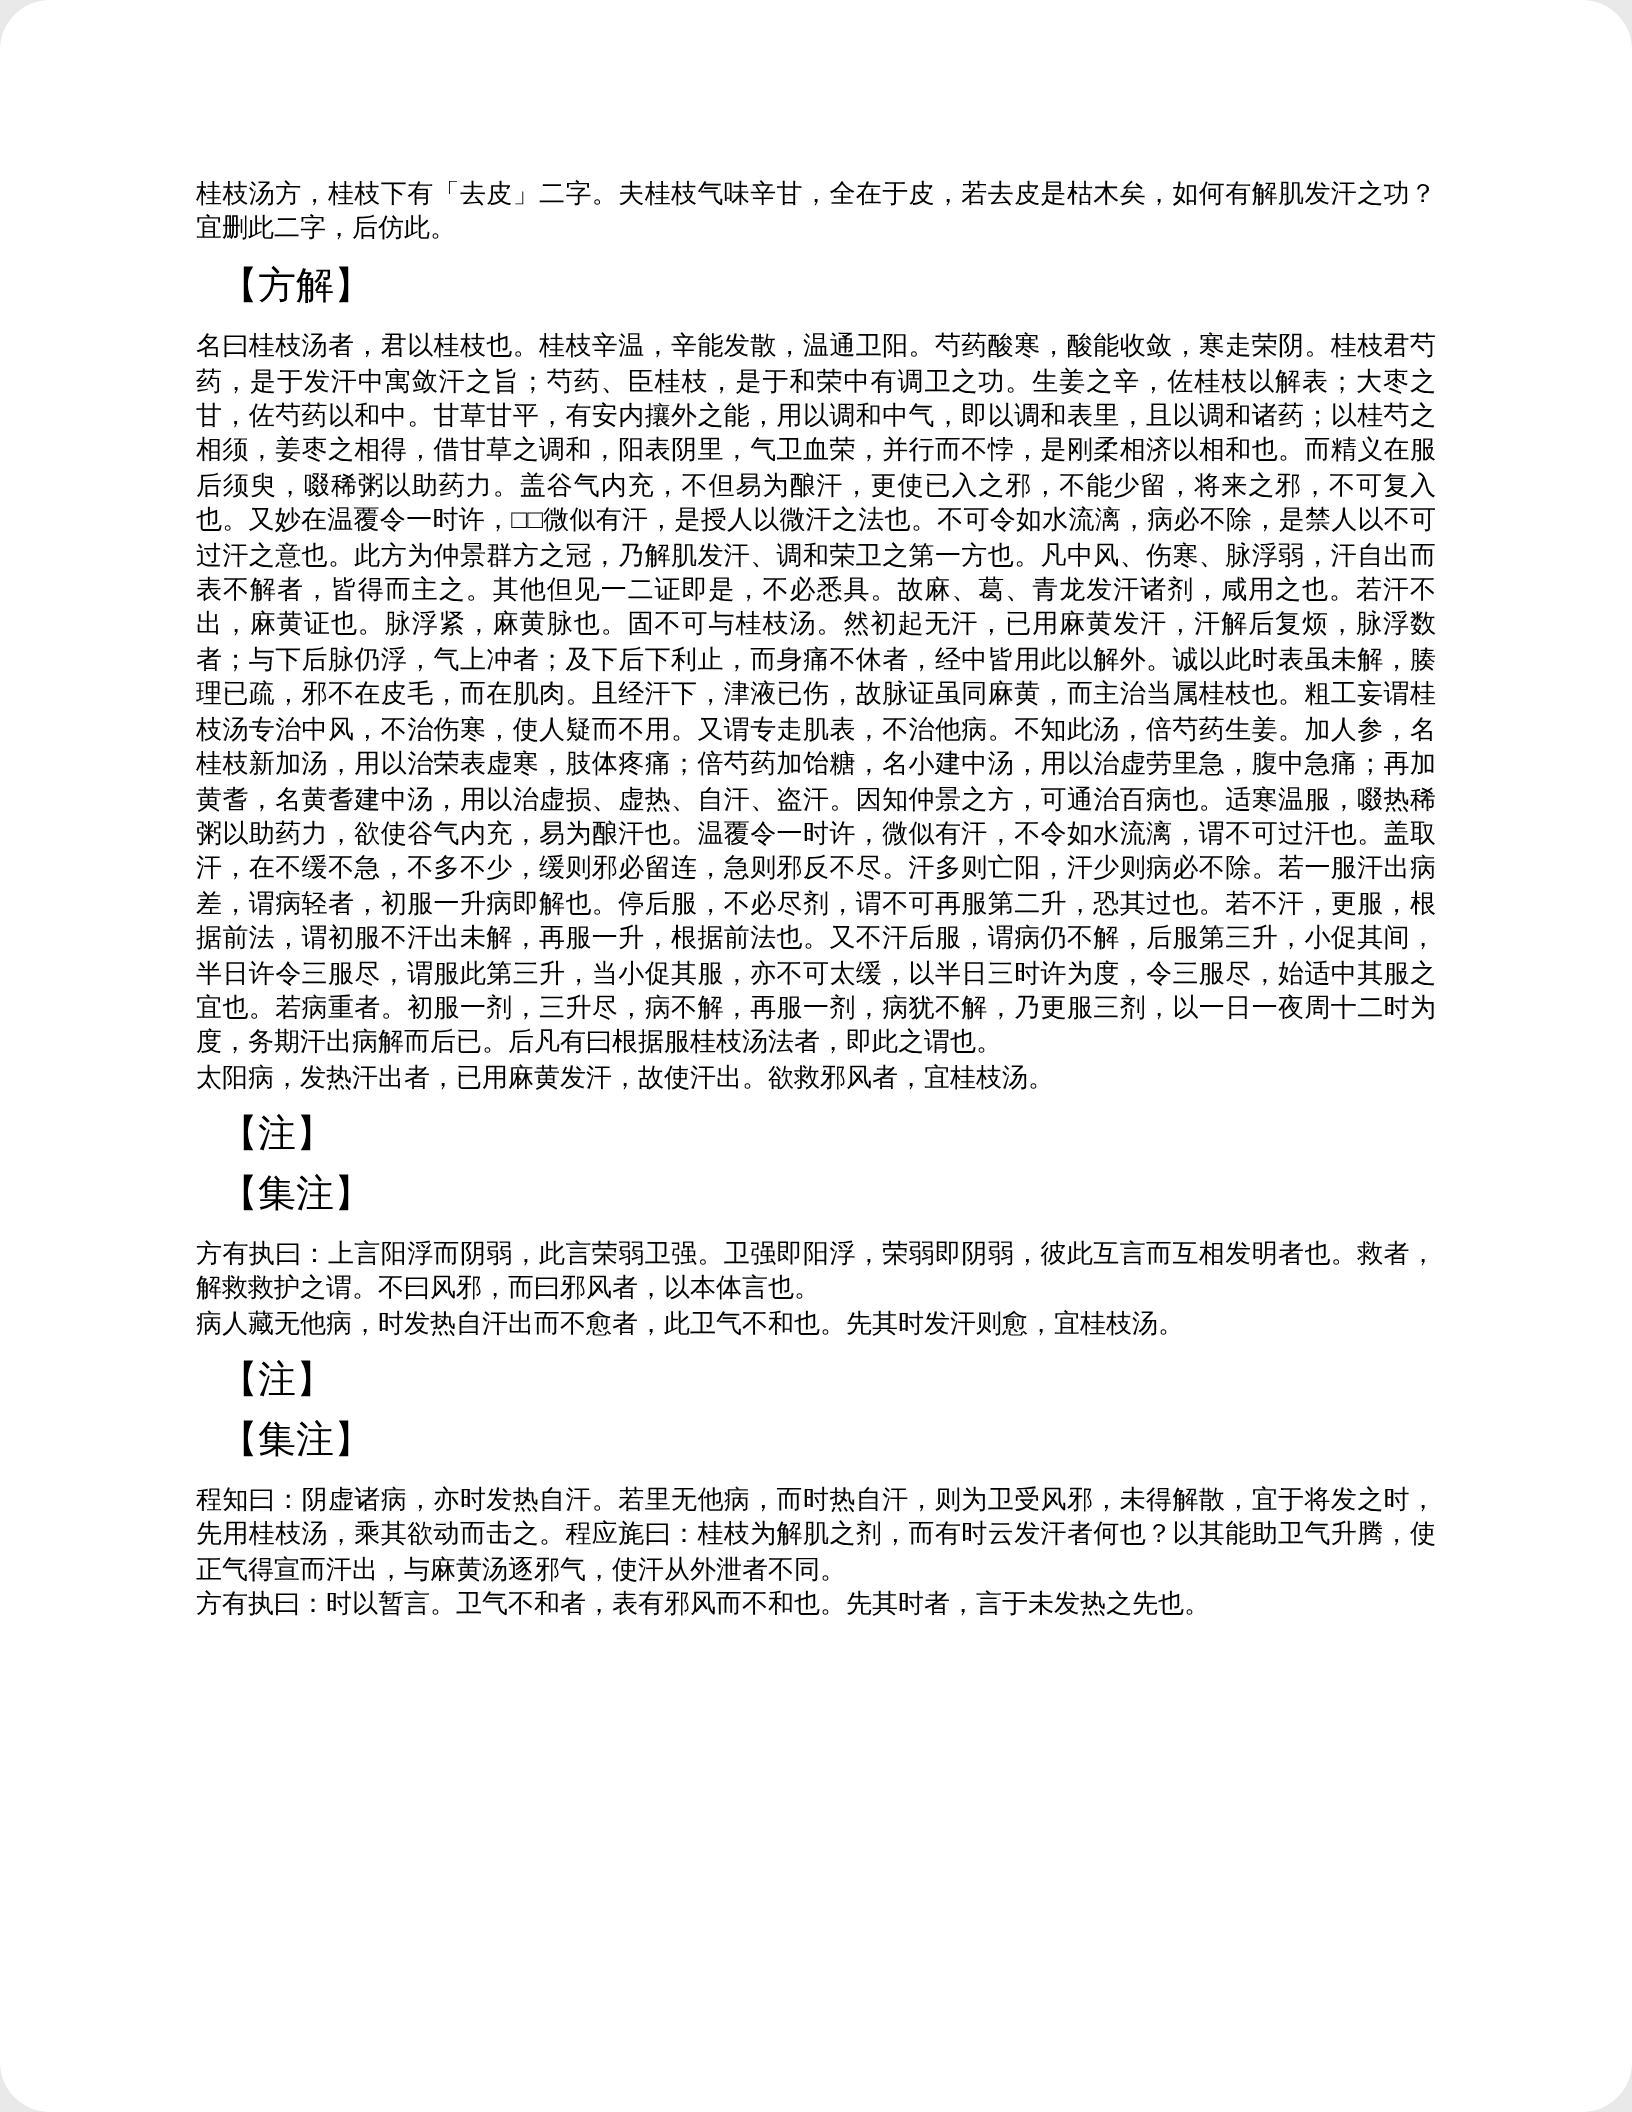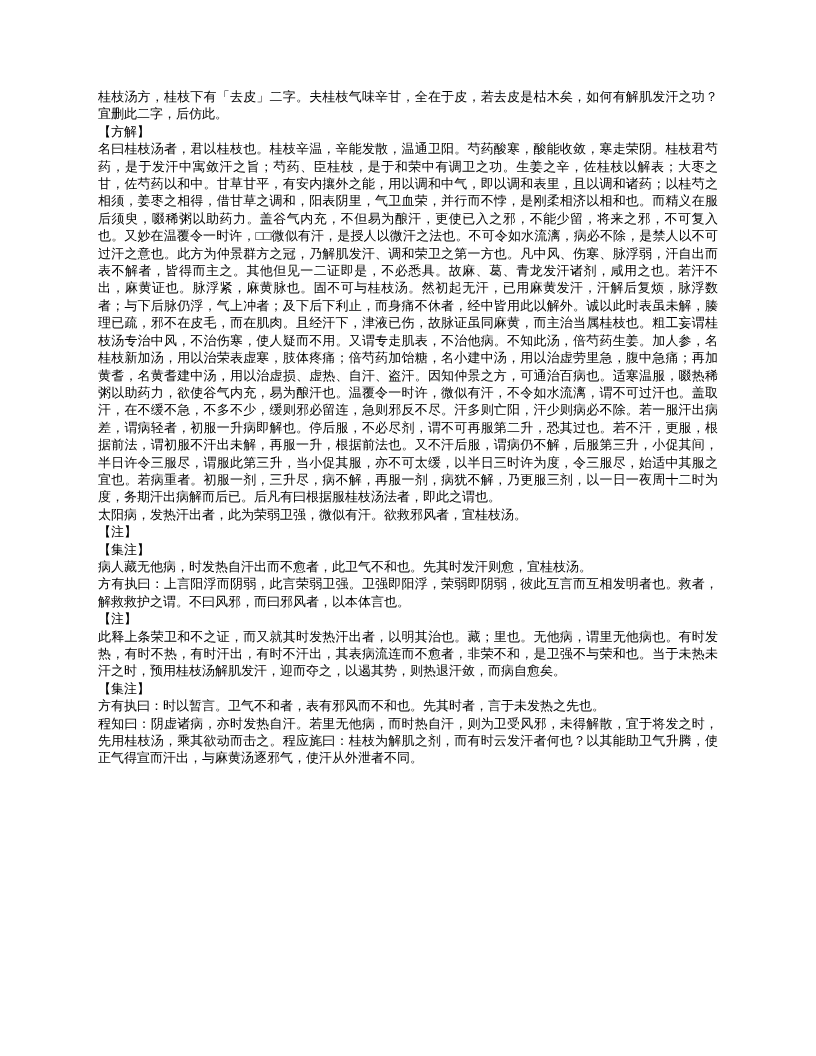--- a/index.html
+++ b/index.html
@@ -9,54 +9,54 @@
   }
   .sheet {
     position: relative;
     width: 816px;
     height: 1056px;
     margin: 0 auto;
     background: #ffffff;
     overflow: hidden;
     box-sizing: border-box;
     padding: 88px 98px 60px 98px;
+    border-radius: 25px;
   }
   .doc {
     width: 620px;
     color: #000000;
     font-family: "Liberation Serif", "DejaVu Serif", serif;
     font-size: 13px;
     line-height: 17.4px;
   }
   .para {
     margin: 0;
     text-align: justify;
     text-justify: inter-ideograph;
     word-break: break-all;
   }
   .section-heading {
-    margin: 0;
+    margin: 12px;
     text-align: left;
     font-weight: normal;
-    font-size: 13px;
+    font-size: 19px;
     line-height: 17.4px;
   }
 </style>
 </head>
 <body>
 
 <div class="sheet">
   <div class="doc">
     <p class="para">桂枝汤方，桂枝下有「去皮」二字。夫桂枝气味辛甘，全在于皮，若去皮是枯木矣，如何有解肌发汗之功？宜删此二字，后仿此。</p>
     <p class="section-heading">【方解】</p>
     <p class="para">名曰桂枝汤者，君以桂枝也。桂枝辛温，辛能发散，温通卫阳。芍药酸寒，酸能收敛，寒走荣阴。桂枝君芍药，是于发汗中寓敛汗之旨；芍药、臣桂枝，是于和荣中有调卫之功。生姜之辛，佐桂枝以解表；大枣之甘，佐芍药以和中。甘草甘平，有安内攘外之能，用以调和中气，即以调和表里，且以调和诸药；以桂芍之相须，姜枣之相得，借甘草之调和，阳表阴里，气卫血荣，并行而不悖，是刚柔相济以相和也。而精义在服后须臾，啜稀粥以助药力。盖谷气内充，不但易为酿汗，更使已入之邪，不能少留，将来之邪，不可复入也。又妙在温覆令一时许，□□微似有汗，是授人以微汗之法也。不可令如水流漓，病必不除，是禁人以不可过汗之意也。此方为仲景群方之冠，乃解肌发汗、调和荣卫之第一方也。凡中风、伤寒、脉浮弱，汗自出而表不解者，皆得而主之。其他但见一二证即是，不必悉具。故麻、葛、青龙发汗诸剂，咸用之也。若汗不出，麻黄证也。脉浮紧，麻黄脉也。固不可与桂枝汤。然初起无汗，已用麻黄发汗，汗解后复烦，脉浮数者；与下后脉仍浮，气上冲者；及下后下利止，而身痛不休者，经中皆用此以解外。诚以此时表虽未解，腠理已疏，邪不在皮毛，而在肌肉。且经汗下，津液已伤，故脉证虽同麻黄，而主治当属桂枝也。粗工妄谓桂枝汤专治中风，不治伤寒，使人疑而不用。又谓专走肌表，不治他病。不知此汤，倍芍药生姜。加人参，名桂枝新加汤，用以治荣表虚寒，肢体疼痛；倍芍药加饴糖，名小建中汤，用以治虚劳里急，腹中急痛；再加黄耆，名黄耆建中汤，用以治虚损、虚热、自汗、盗汗。因知仲景之方，可通治百病也。适寒温服，啜热稀粥以助药力，欲使谷气内充，易为酿汗也。温覆令一时许，微似有汗，不令如水流漓，谓不可过汗也。盖取汗，在不缓不急，不多不少，缓则邪必留连，急则邪反不尽。汗多则亡阳，汗少则病必不除。若一服汗出病差，谓病轻者，初服一升病即解也。停后服，不必尽剂，谓不可再服第二升，恐其过也。若不汗，更服，根据前法，谓初服不汗出未解，再服一升，根据前法也。又不汗后服，谓病仍不解，后服第三升，小促其间，半日许令三服尽，谓服此第三升，当小促其服，亦不可太缓，以半日三时许为度，令三服尽，始适中其服之宜也。若病重者。初服一剂，三升尽，病不解，再服一剂，病犹不解，乃更服三剂，以一日一夜周十二时为度，务期汗出病解而后已。后凡有曰根据服桂枝汤法者，即此之谓也。</p>
-    <p class="para">太阳病，发热汗出者，此为荣弱卫强，微似有汗。欲救邪风者，宜桂枝汤。</p>
+    <p class="para">太阳病，发热汗出者，已用麻黄发汗，故使汗出。欲救邪风者，宜桂枝汤。</p>
     <p class="section-heading">【注】</p>
     <p class="section-heading">【集注】</p>
+    <p class="para">方有执曰：上言阳浮而阴弱，此言荣弱卫强。卫强即阳浮，荣弱即阴弱，彼此互言而互相发明者也。救者，解救救护之谓。不曰风邪，而曰邪风者，以本体言也。</p>
     <p class="para">病人藏无他病，时发热自汗出而不愈者，此卫气不和也。先其时发汗则愈，宜桂枝汤。</p>
-    <p class="para">方有执曰：上言阳浮而阴弱，此言荣弱卫强。卫强即阳浮，荣弱即阴弱，彼此互言而互相发明者也。救者，解救救护之谓。不曰风邪，而曰邪风者，以本体言也。</p>
     <p class="section-heading">【注】</p>
-    <p class="para">此释上条荣卫和不之证，而又就其时发热汗出者，以明其治也。藏；里也。无他病，谓里无他病也。有时发热，有时不热，有时汗出，有时不汗出，其表病流连而不愈者，非荣不和，是卫强不与荣和也。当于未热未汗之时，预用桂枝汤解肌发汗，迎而夺之，以遏其势，则热退汗敛，而病自愈矣。</p>
     <p class="section-heading">【集注】</p>
+    <p class="para">程知曰：阴虚诸病，亦时发热自汗。若里无他病，而时热自汗，则为卫受风邪，未得解散，宜于将发之时，先用桂枝汤，乘其欲动而击之。程应旄曰：桂枝为解肌之剂，而有时云发汗者何也？以其能助卫气升腾，使正气得宣而汗出，与麻黄汤逐邪气，使汗从外泄者不同。</p>
     <p class="para">方有执曰：时以暂言。卫气不和者，表有邪风而不和也。先其时者，言于未发热之先也。</p>
-    <p class="para">程知曰：阴虚诸病，亦时发热自汗。若里无他病，而时热自汗，则为卫受风邪，未得解散，宜于将发之时，先用桂枝汤，乘其欲动而击之。程应旄曰：桂枝为解肌之剂，而有时云发汗者何也？以其能助卫气升腾，使正气得宣而汗出，与麻黄汤逐邪气，使汗从外泄者不同。</p>
   </div>
 </div>
 
 </body></html>

